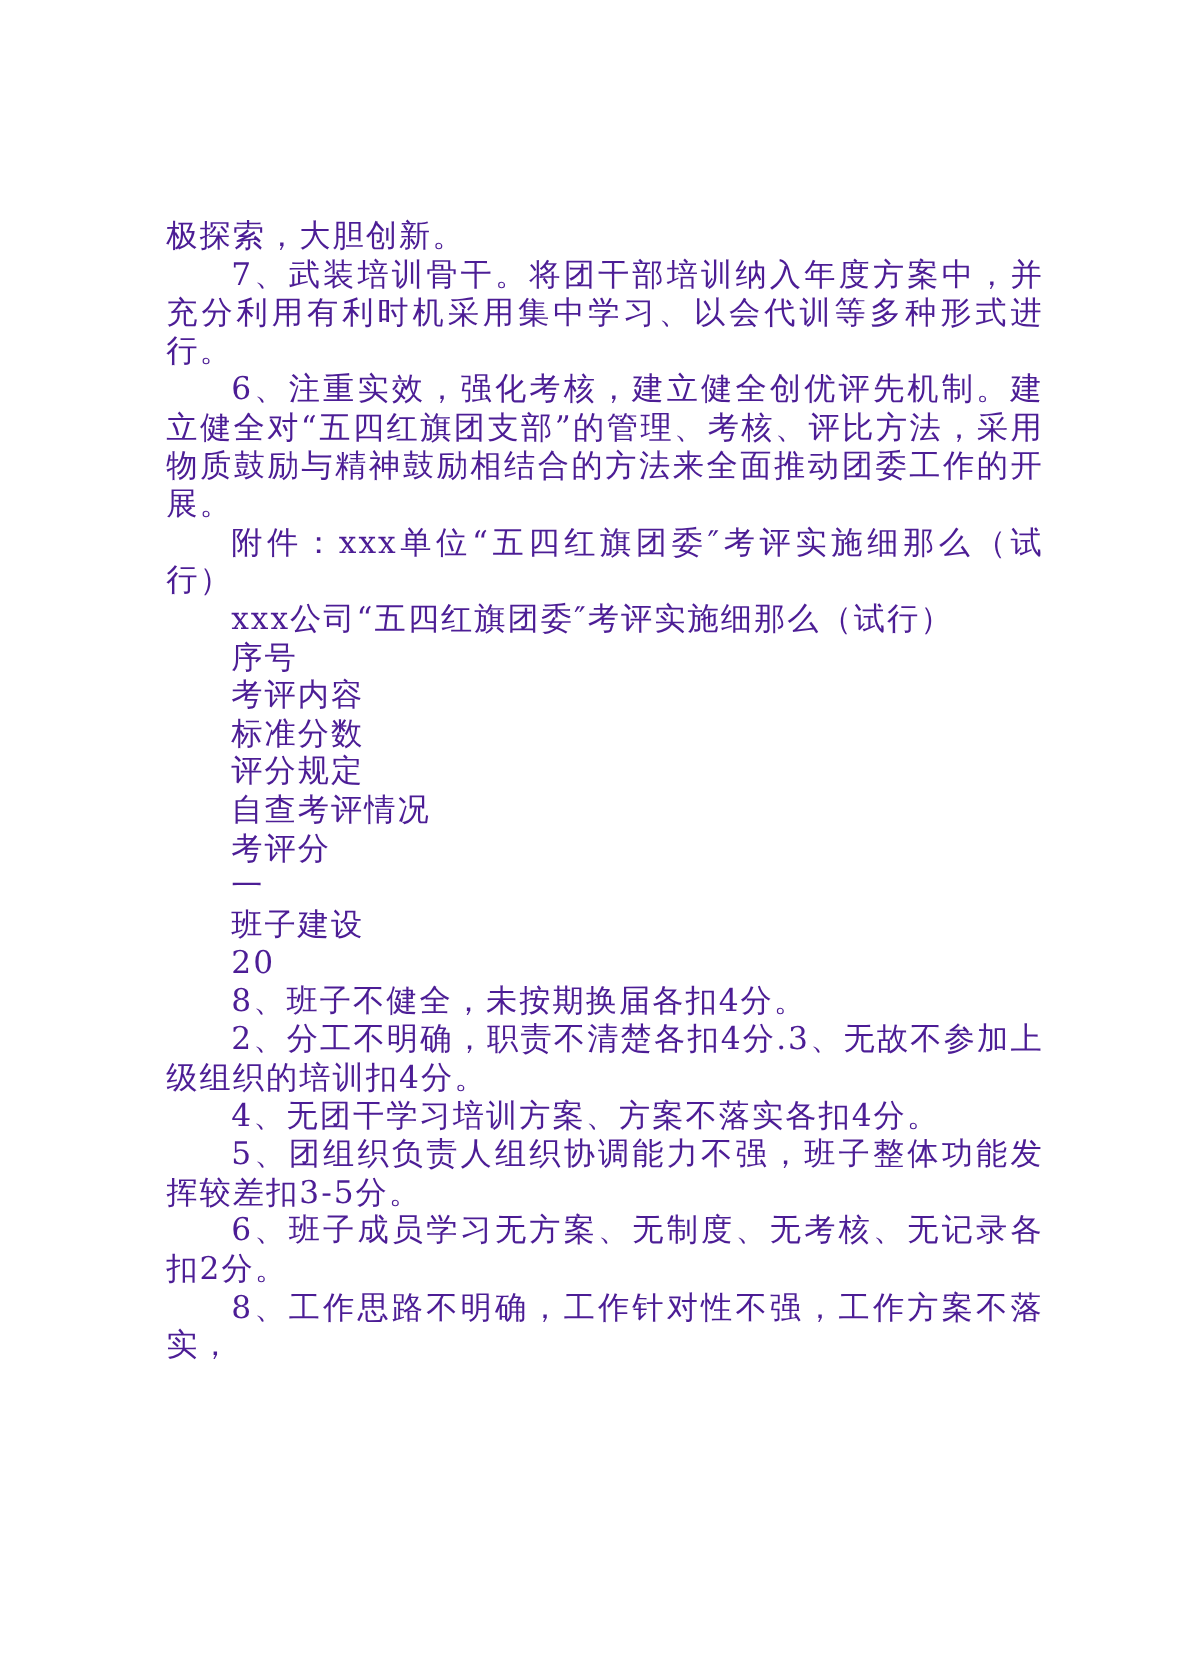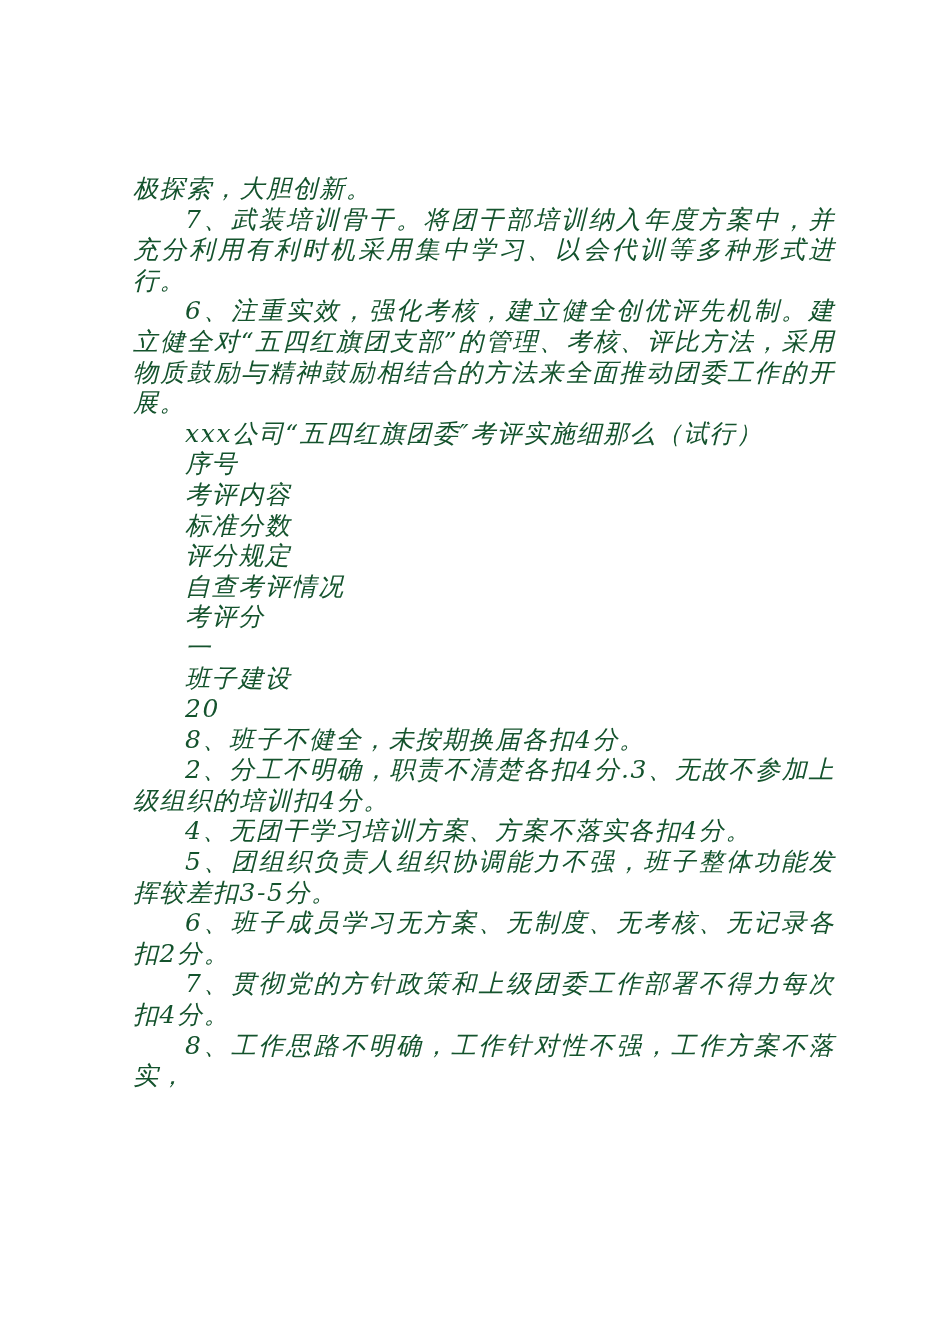--- a/index.html
+++ b/index.html
@@ -5,47 +5,46 @@
   html, body { margin: 0; padding: 0; background: #ffffff; }
   body { width: 950px; height: 1344px; position: relative; overflow: hidden; }
   .page {
     position: absolute;
     left: 133px;
     top: 174px;
     width: 702px;
     font-family: "DejaVu Serif", "Liberation Serif", serif;
     font-size: 25px;
     line-height: 30.6px;
-    color: #14532d;
+    color: #4c1d95;
     letter-spacing: 1.6px;
-    font-style: italic;
   }
   .p { margin: 0; text-align: justify; text-align-last: left; word-break: break-all; }
   .indent { text-indent: 52px; }
   .ind2 { padding-left: 52px; }
 </style>
 </head>
 <body>
 
 <div class="page">
   <p class="p">极探索，大胆创新。</p>
   <p class="p indent">7、武装培训骨干。将团干部培训纳入年度方案中，并充分利用有利时机采用集中学习、以会代训等多种形式进行。</p>
   <p class="p indent">6、注重实效，强化考核，建立健全创优评先机制。建立健全对“五四红旗团支部”的管理、考核、评比方法，采用物质鼓励与精神鼓励相结合的方法来全面推动团委工作的开展。</p>
+  <p class="p indent">附件：xxx单位“五四红旗团委″考评实施细那么（试行）</p>
 
   <p class="p ind2">xxx公司“五四红旗团委″考评实施细那么（试行）</p>
   <p class="p ind2">序号</p>
   <p class="p ind2">考评内容</p>
   <p class="p ind2">标准分数</p>
   <p class="p ind2">评分规定</p>
   <p class="p ind2">自查考评情况</p>
   <p class="p ind2">考评分</p>
   <p class="p ind2">一</p>
   <p class="p ind2">班子建设</p>
   <p class="p ind2">20</p>
 
   <p class="p indent">8、班子不健全，未按期换届各扣4分。</p>
   <p class="p indent">2、分工不明确，职责不清楚各扣4分.3、无故不参加上级组织的培训扣4分。</p>
   <p class="p indent">4、无团干学习培训方案、方案不落实各扣4分。</p>
   <p class="p indent">5、团组织负责人组织协调能力不强，班子整体功能发挥较差扣3-5分。</p>
   <p class="p indent">6、班子成员学习无方案、无制度、无考核、无记录各扣2分。</p>
-  <p class="p indent">7、贯彻党的方针政策和上级团委工作部署不得力每次扣4分。</p>
   <p class="p indent">8、工作思路不明确，工作针对性不强，工作方案不落实，</p>
 </div>
 
 </body></html>

